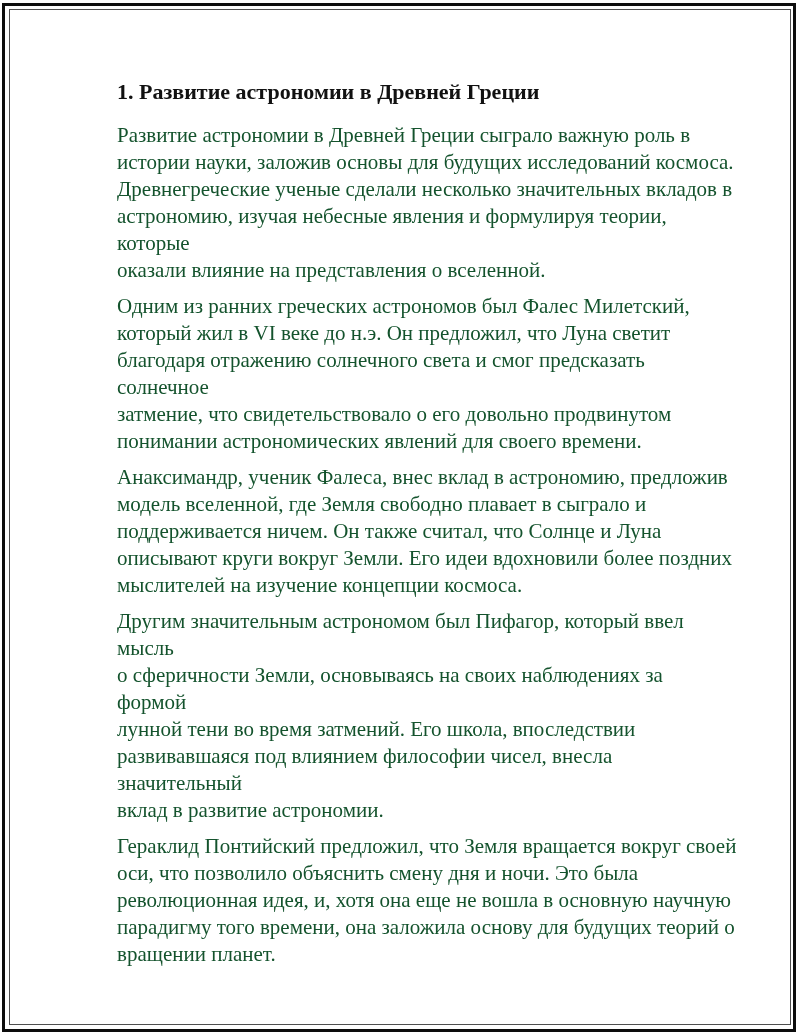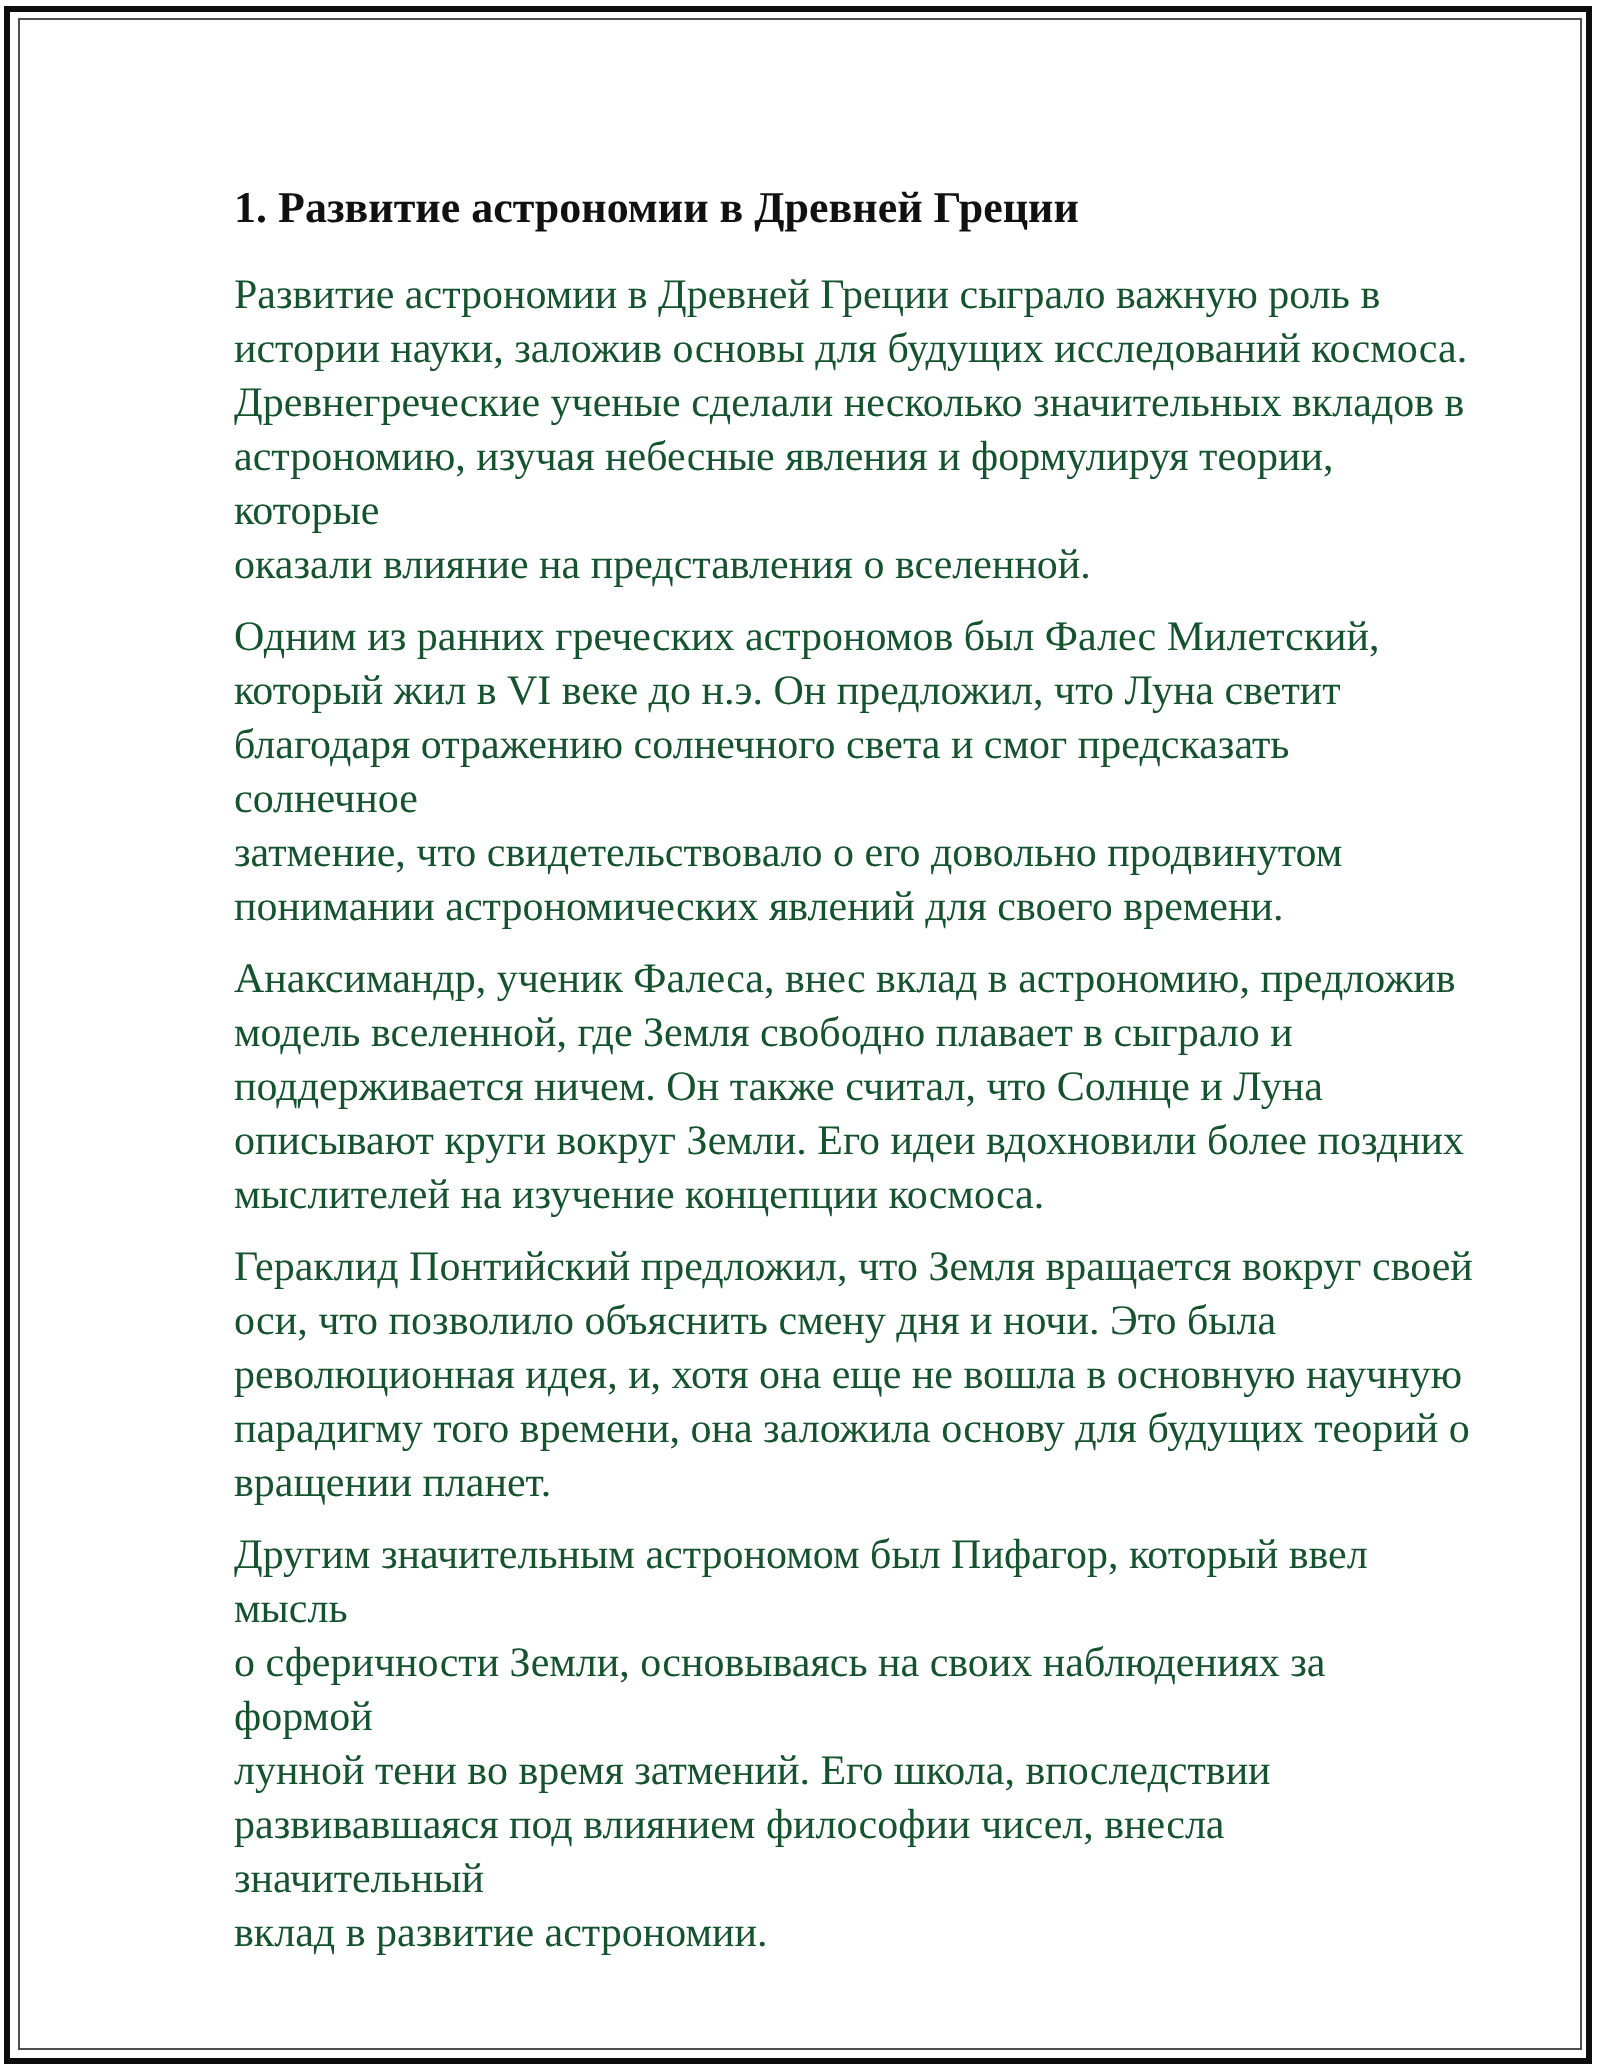--- a/index.html
+++ b/index.html
@@ -22,21 +22,21 @@
   }
   .frame-inner {
     position: absolute;
     left: 9px; top: 9px; right: 9px; bottom: 10px;
     border: 1px solid #4f4f4f;
     pointer-events: none;
   }
   .content {
     position: absolute;
     left: 117px;
-    top: 90px;
+    top: 78px;
     width: 620px;
   }
   .doc-title {
     font-size: 22px;
     line-height: 28px;
     font-weight: bold;
     color: #111111;
     margin: 0 0 16px 0;
   }
   .doc-paragraph {
@@ -64,24 +64,24 @@
       <p class="doc-paragraph">Одним из ранних греческих астрономов был Фалес Милетский,
 который жил в VI веке до н.э. Он предложил, что Луна светит
 благодаря отражению солнечного света и смог предсказать солнечное
 затмение, что свидетельствовало о его довольно продвинутом
 понимании астрономических явлений для своего времени.</p>
       <p class="doc-paragraph">Анаксимандр, ученик Фалеса, внес вклад в астрономию, предложив
 модель вселенной, где Земля свободно плавает в сыграло и
 поддерживается ничем. Он также считал, что Солнце и Луна
 описывают круги вокруг Земли. Его идеи вдохновили более поздних
 мыслителей на изучение концепции космоса.</p>
+      <p class="doc-paragraph">Другим значительным астрономом был Пифагор, который ввел мысль
+о сферичности Земли, основываясь на своих наблюдениях за формой
+лунной тени во время затмений. Его школа, впоследствии
+развивавшаяся под влиянием философии чисел, внесла значительный
+вклад в развитие астрономии.</p>
       <p class="doc-paragraph">Гераклид Понтийский предложил, что Земля вращается вокруг своей
 оси, что позволило объяснить смену дня и ночи. Это была
 революционная идея, и, хотя она еще не вошла в основную научную
 парадигму того времени, она заложила основу для будущих теорий о
 вращении планет.</p>
-      <p class="doc-paragraph">Другим значительным астрономом был Пифагор, который ввел мысль
-о сферичности Земли, основываясь на своих наблюдениях за формой
-лунной тени во время затмений. Его школа, впоследствии
-развивавшаяся под влиянием философии чисел, внесла значительный
-вклад в развитие астрономии.</p>
     </div>
 </div>
 
 </body></html>

